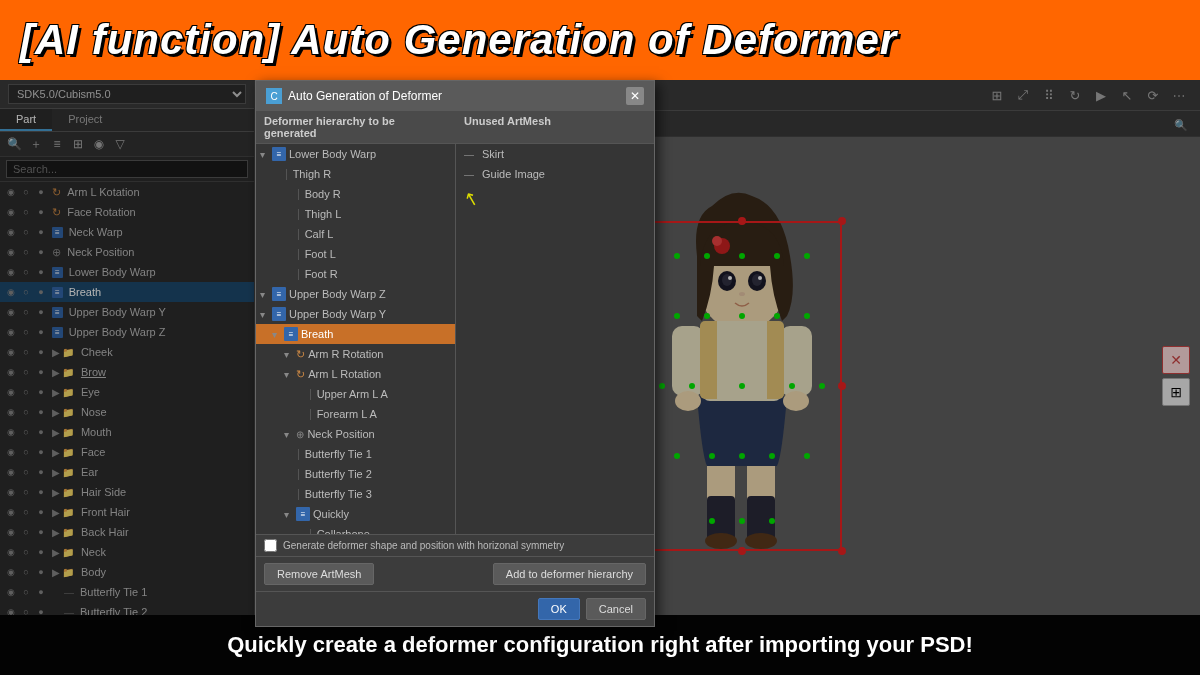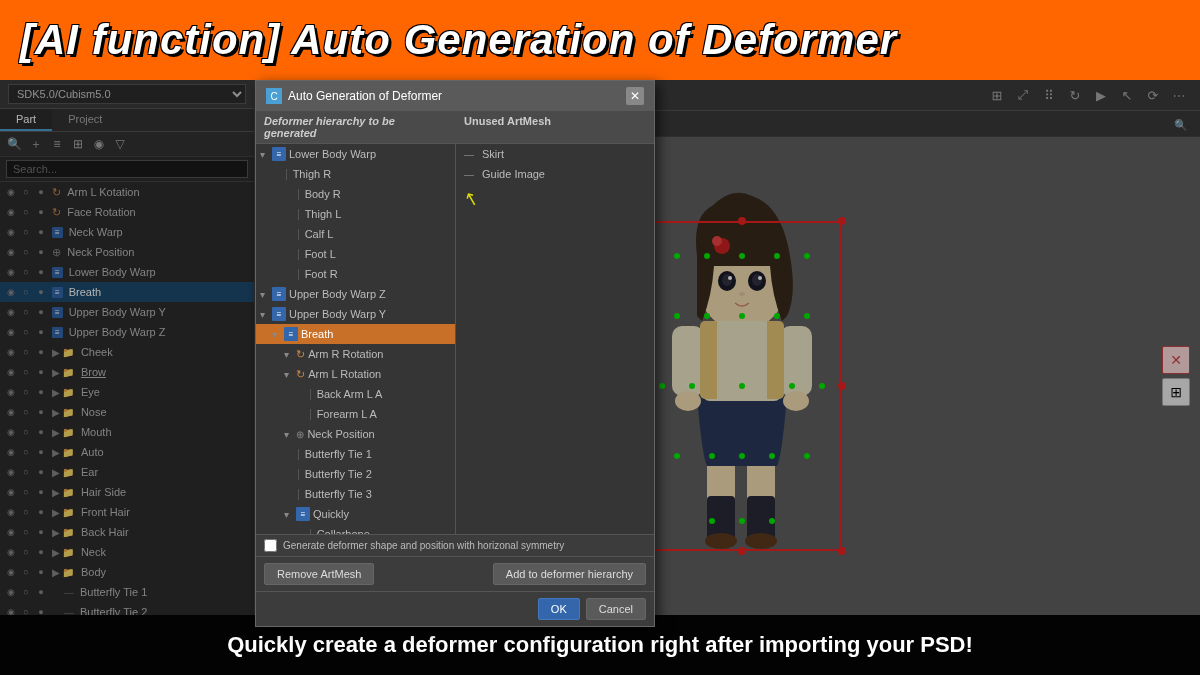--- a/index.html
+++ b/index.html
@@ -724,21 +724,21 @@
       </div>
     </div>
         <div class="list-item">
       <div class="list-item-icons">
         <div class="eye-icon">◉</div>
         <div class="lock-icon">○</div>
         <div class="dot-icon">●</div>
       </div>
       <div class="list-item-name" style="padding-left:0px;">
         <span style="font-size:10px;color:#888;">▶ 📁</span>
-        <span style="margin-left:3px;">Auto</span>
+        <span style="margin-left:3px;">Face</span>
       </div>
     </div>
         <div class="list-item">
       <div class="list-item-icons">
         <div class="eye-icon">◉</div>
         <div class="lock-icon">○</div>
         <div class="dot-icon">●</div>
       </div>
       <div class="list-item-name" style="padding-left:0px;">
         <span style="font-size:10px;color:#888;">▶ 📁</span>
@@ -827,21 +827,21 @@
 
   <div id="modal-overlay">
     <div id="modal-dialog">
       <div id="modal-titlebar">
         <div id="modal-title-icon">C</div>
         <span id="modal-title-text">Auto Generation of Deformer</span>
         <div id="modal-close-btn">✕</div>
       </div>
       <div id="modal-body">
         <div id="modal-column-headers">
-          <div class="modal-col-header" style="width:200px;font-style:italic;">Deformer hierarchy to be generated</div>
+          <div class="modal-col-header" style="width:200px;">Deformer hierarchy to be generated</div>
           <div class="modal-col-header">Unused ArtMesh</div>
         </div>
         <div id="modal-columns">
           <div id="modal-left-col">
 
           <div class="modal-tree-item">
       <span style="width:0px;display:inline-block;"></span>
       <span class="tree-expand">▾</span>
       <span class="tree-warp-icon">≡</span>
       <span>Lower Body Warp</span>
@@ -909,21 +909,21 @@
               <div class="modal-tree-item">
       <span style="width:24px;display:inline-block;"></span>
       <span class="tree-expand">▾</span>
       <span style="color:#cc8844;font-size:11px;margin-right:3px;">↻</span>
       <span>Arm L Rotation</span>
     </div>
               <div class="modal-tree-item">
       <span style="width:36px;display:inline-block;"></span>
       <span style="width:12px;display:inline-block;"></span>
       <span style="color:#666;font-size:9px;margin-right:3px;">│</span>
-      <span>Back Arm L A</span>
+      <span>Upper Arm L A</span>
     </div>
               <div class="modal-tree-item">
       <span style="width:36px;display:inline-block;"></span>
       <span style="width:12px;display:inline-block;"></span>
       <span style="color:#666;font-size:9px;margin-right:3px;">│</span>
       <span>Forearm L A</span>
     </div>
               <div class="modal-tree-item">
       <span style="width:24px;display:inline-block;"></span>
       <span class="tree-expand">▾</span>

